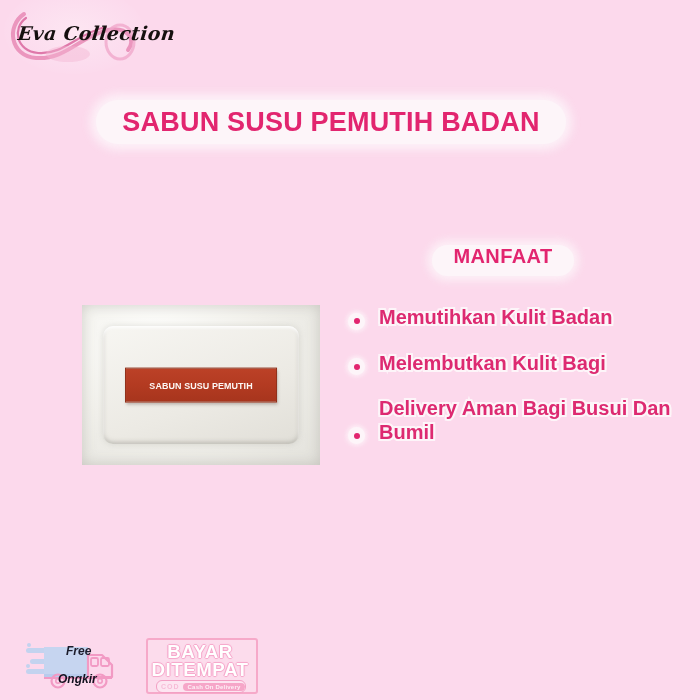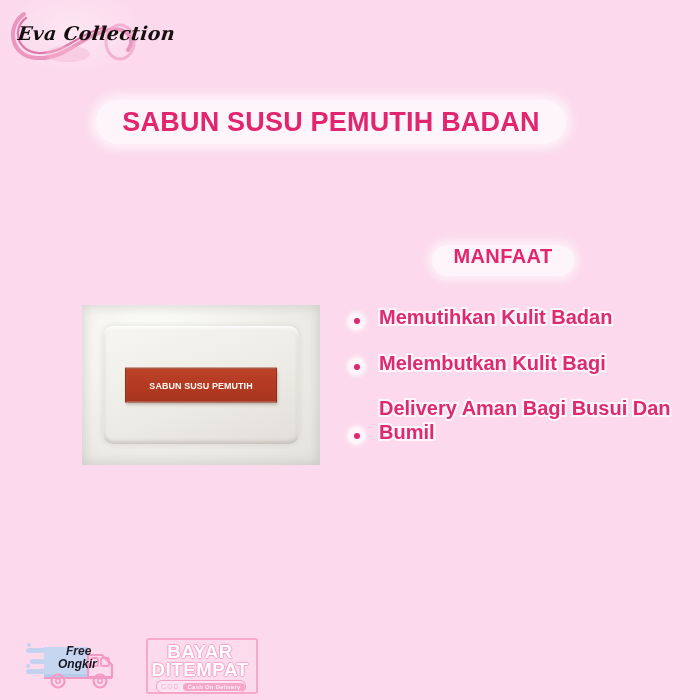--- a/index.html
+++ b/index.html
@@ -134,21 +134,21 @@
   }
   .cod-sub{
     margin-left:3px;background:#f6a6c8;color:#fdf0f6;font-size:6px;font-weight:700;
     padding:1px 5px;border-radius:5px;letter-spacing:.2px;white-space:nowrap;
   }
   .free-txt{
     position:absolute;left:40px;top:6px;font-size:12px;font-style:italic;
     font-weight:700;color:#1c1c2b;
   }
   .ongkir-txt{
-    position:absolute;left:32px;top:19px;font-size:12px;font-style:italic;
+    position:absolute;left:32px;top:34px;font-size:12px;font-style:italic;
     font-weight:700;color:#12121f;
   }
 </style>
 </head>
 <body>
 
 <div class="canvas">
 
   <div class="logo-wrap">
     <div class="logo-blob"></div>

